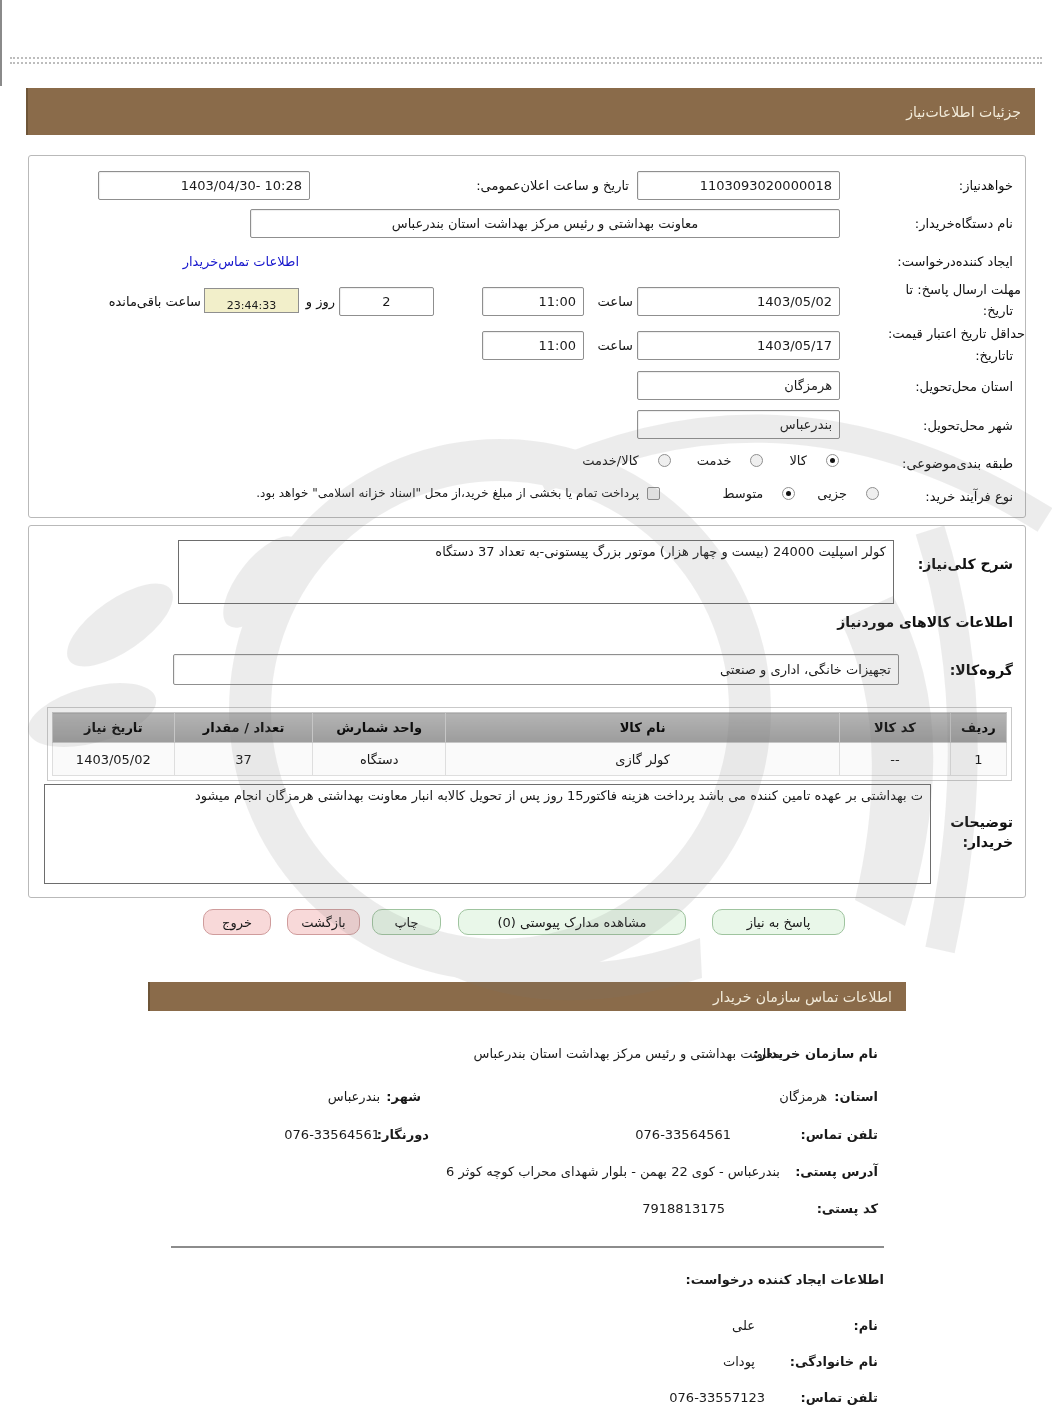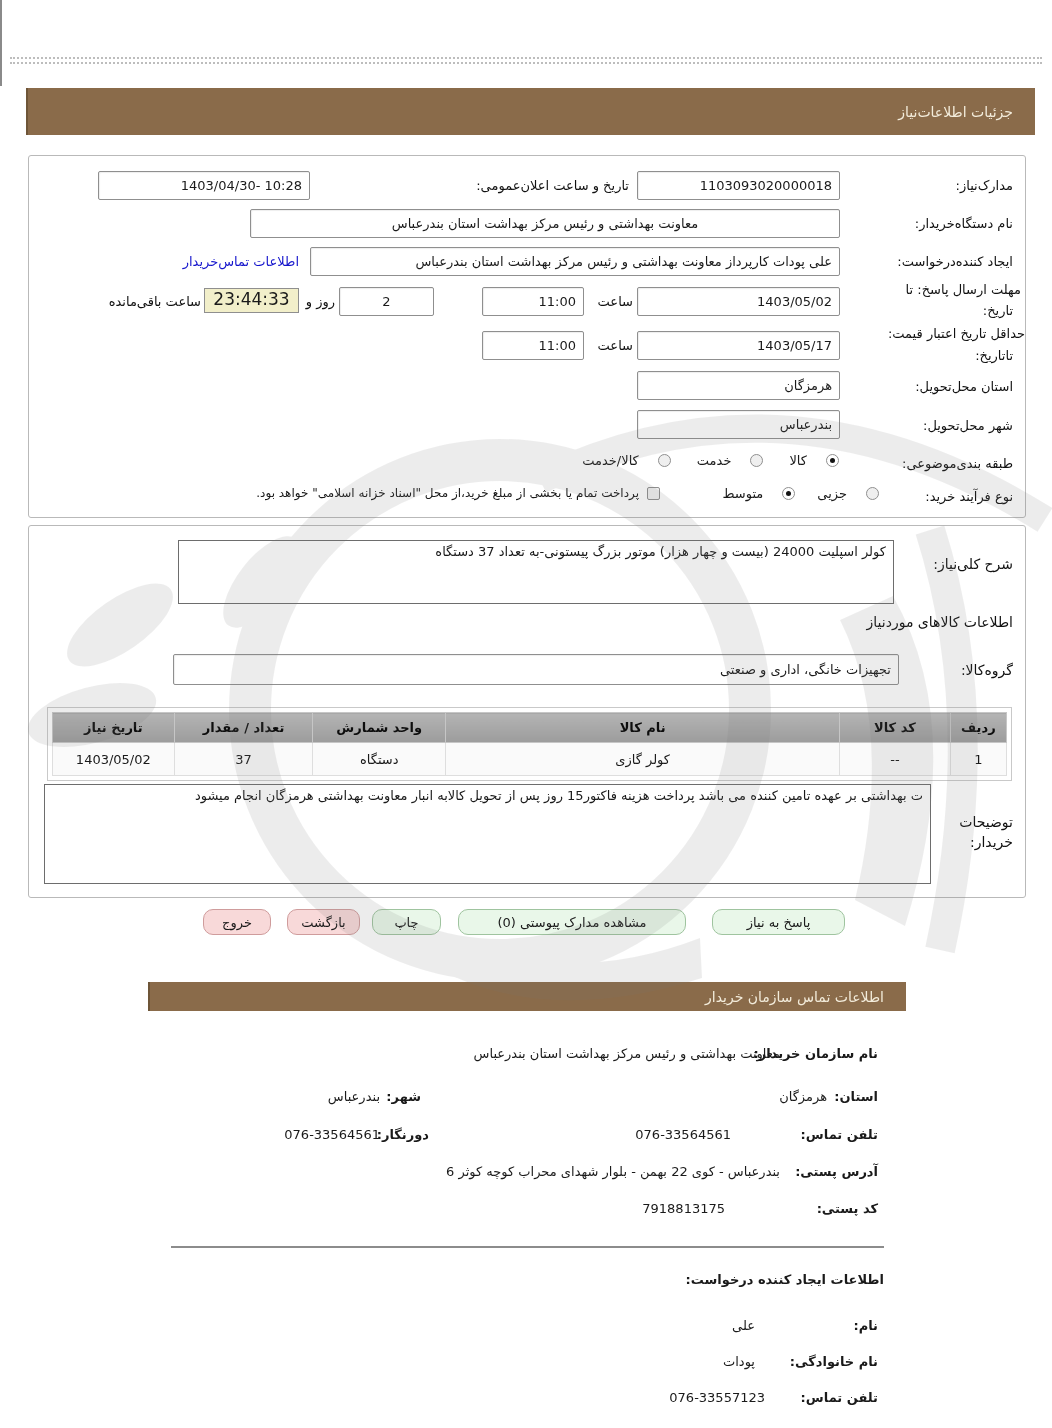--- a/index.html
+++ b/index.html
@@ -1,48 +1,48 @@
 <!DOCTYPE html>
 <html lang="fa" dir="rtl" style="--header-bar: #8a6b4a; --bar-text: #f3ecdb; --link-blue: #1414cc; --remaining-bg: #f2efca; --button-green: #e9f7e9; --button-pink: #f8d9d9;"><head>
 <meta charset="utf-8">
 <style>
   *{box-sizing:border-box;margin:0;padding:0}
   html,body{background:#fff}
   body{width:1052px;height:1428px;position:relative;overflow:hidden;
        font-family:"DejaVu Sans",sans-serif;direction:rtl;color:#1a1a1a}
   .lbl{position:absolute;font-size:13px;white-space:nowrap;color:#111}
-  .bold{font-weight:normal}
+  .bold{font-weight:bold}
   .inp{position:absolute;background:#fff;border:1px solid #8f8f8f;border-radius:2px;
        font-size:13px;display:flex;align-items:center;justify-content:flex-start;
        padding:0 7px;white-space:nowrap;overflow:hidden;box-shadow:inset 1px 1px 1px rgba(0,0,0,.07)}
   .inp.center{justify-content:center}
   .ltr{direction:ltr;unicode-bidi:isolate}
   .link{position:absolute;font-size:13px;color:var(--link-blue,#1414cc);white-space:nowrap;cursor:pointer}
   .bar{position:absolute;background:var(--header-bar,#8a6b4a);color:var(--bar-text,#f3ecdb);
-       font-size:14px;display:flex;align-items:center;padding:0 22px;border-left:2px solid #6e5538}
+       font-size:14px;display:flex;align-items:center;padding:0 14px;border-left:2px solid #6e5538}
   .panel{position:absolute;background:#fff;border:1px solid #b9b9b9;border-radius:3px}
   .dotline{position:absolute;left:10px;right:10px;border-top:2px dotted #bdbdbd;height:0}
   .edge-tick{position:absolute;left:0;top:0;width:2px;height:86px;background:#8a8a8a}
   .radio-group{position:absolute;display:flex;align-items:center;gap:26px}
   .radio-opt{display:flex;align-items:center;gap:19px}
   .radio{width:13px;height:13px;border:1px solid #8f8f8f;border-radius:50%;background:#efefef;position:relative;flex:none}
   .radio.sel{background:#fff}
   .radio.sel::after{content:"";position:absolute;inset:3px;border-radius:50%;background:#141414}
   .radio-lbl{font-size:13px;white-space:nowrap}
   .chk-row{position:absolute;display:flex;align-items:center;gap:8px}
   .checkbox{width:13px;height:13px;border:1px solid #8f8f8f;border-radius:2px;background:#f0f0f0;flex:none}
   .chk-lbl{font-size:12px;white-space:nowrap}
   .txtarea{position:absolute;background:#fff;border:1px solid #6d6d6d;font-size:13px;
            padding:3px 7px;overflow:hidden;white-space:nowrap;text-align:right}
   .btn{position:absolute;height:26px;font-size:13px;display:flex;align-items:center;justify-content:center;
        border-radius:10px;cursor:pointer;white-space:nowrap}
   .btn.green{background:var(--button-green,#e9f7e9);border:1px solid #9fc49f}
   .btn.pink{background:var(--button-pink,#f8d9d9);border:1px solid #cf9c9c}
   .remaining{position:absolute;background:var(--remaining-bg,#f2efca);border:1px solid #8f8f8f;
-             font-size:17px;display:flex;align-items:flex-start;justify-content:center;overflow:hidden}
+             font-size:11px;display:flex;align-items:flex-end;justify-content:center;overflow:hidden}
   .tbl-wrap{position:absolute;border:1px solid #c9c9c9;background:#fff;padding:4px}
   table.goods{width:100%;border-collapse:collapse;direction:rtl}
   table.goods th{background:linear-gradient(#b4b4b4,#9c9c9c);font-size:13px;font-weight:bold;
                  border:1px solid #c6c6c6;height:30px;color:#0d0d0d}
   table.goods td{background:#fafafa;font-size:13px;text-align:center;border:1px solid #dedede;height:33px}
   .info-label{position:absolute;font-size:13px;font-weight:bold;white-space:nowrap}
   .info-value{position:absolute;font-size:13px;white-space:nowrap}
   .divider{position:absolute;height:2px;background:#8c8c8c}
   .watermark{position:absolute;left:0;top:410px;z-index:40;pointer-events:none;opacity:.13}
 </style>
@@ -67,38 +67,35 @@
     <path d="M 840 210 q 55 110 15 280 l 50 26 q 62 -200 -12 -330 z"></path>
   </g>
 </svg>
 
 <div class="bar" style="left:26px;top:88px;width:1009px;height:47px">
   <span>جزئیات اطلاعات‌نیاز</span>
 </div>
 
 <div class="panel" style="left:28px;top:155px;width:998px;height:363px">
 
-  <span class="lbl" style="right:12px;top:22px">مدارک‌نیاز:</span>
+  <span class="lbl" style="right:12px;top:22px">خواهد‌نیاز:</span>
   <div class="inp" style="right:185px;top:15px;width:203px;height:29px">
     <span class="ltr">1103093020000018</span>
   </div>
   <span class="lbl" style="right:396px;top:22px">تاریخ و ساعت اعلان‌عمومی:</span>
   <div class="inp" style="right:715px;top:15px;width:212px;height:29px">
     <span class="ltr">1403/04/30- 10:28</span>
   </div>
 
   <span class="lbl" style="right:12px;top:60px">نام دستگاه‌خریدار:</span>
   <div class="inp center" style="right:185px;top:53px;width:590px;height:29px">
     <span>معاونت بهداشتی و رئیس مرکز بهداشت استان بندرعباس</span>
   </div>
 
   <span class="lbl" style="right:12px;top:98px">ایجاد کننده‌درخواست:</span>
-  <div class="inp" style="right:185px;top:91px;width:530px;height:29px">
-    <span>علی پودات کارپرداز معاونت بهداشتی و رئیس مرکز بهداشت استان بندرعباس</span>
-  </div>
   <span class="link" style="right:726px;top:98px">اطلاعات تماس‌خریدار</span>
 
   <span class="lbl" style="right:4px;top:126px">مهلت ارسال پاسخ: تا</span>
   <span class="lbl" style="right:12px;top:147px">تاریخ:</span>
   <div class="inp" style="right:185px;top:131px;width:203px;height:29px">
     <span class="ltr">1403/05/02</span>
   </div>
   <span class="lbl" style="right:392px;top:138px">ساعت</span>
   <div class="inp" style="right:441px;top:131px;width:102px;height:29px">
     <span class="ltr">11:00</span>

